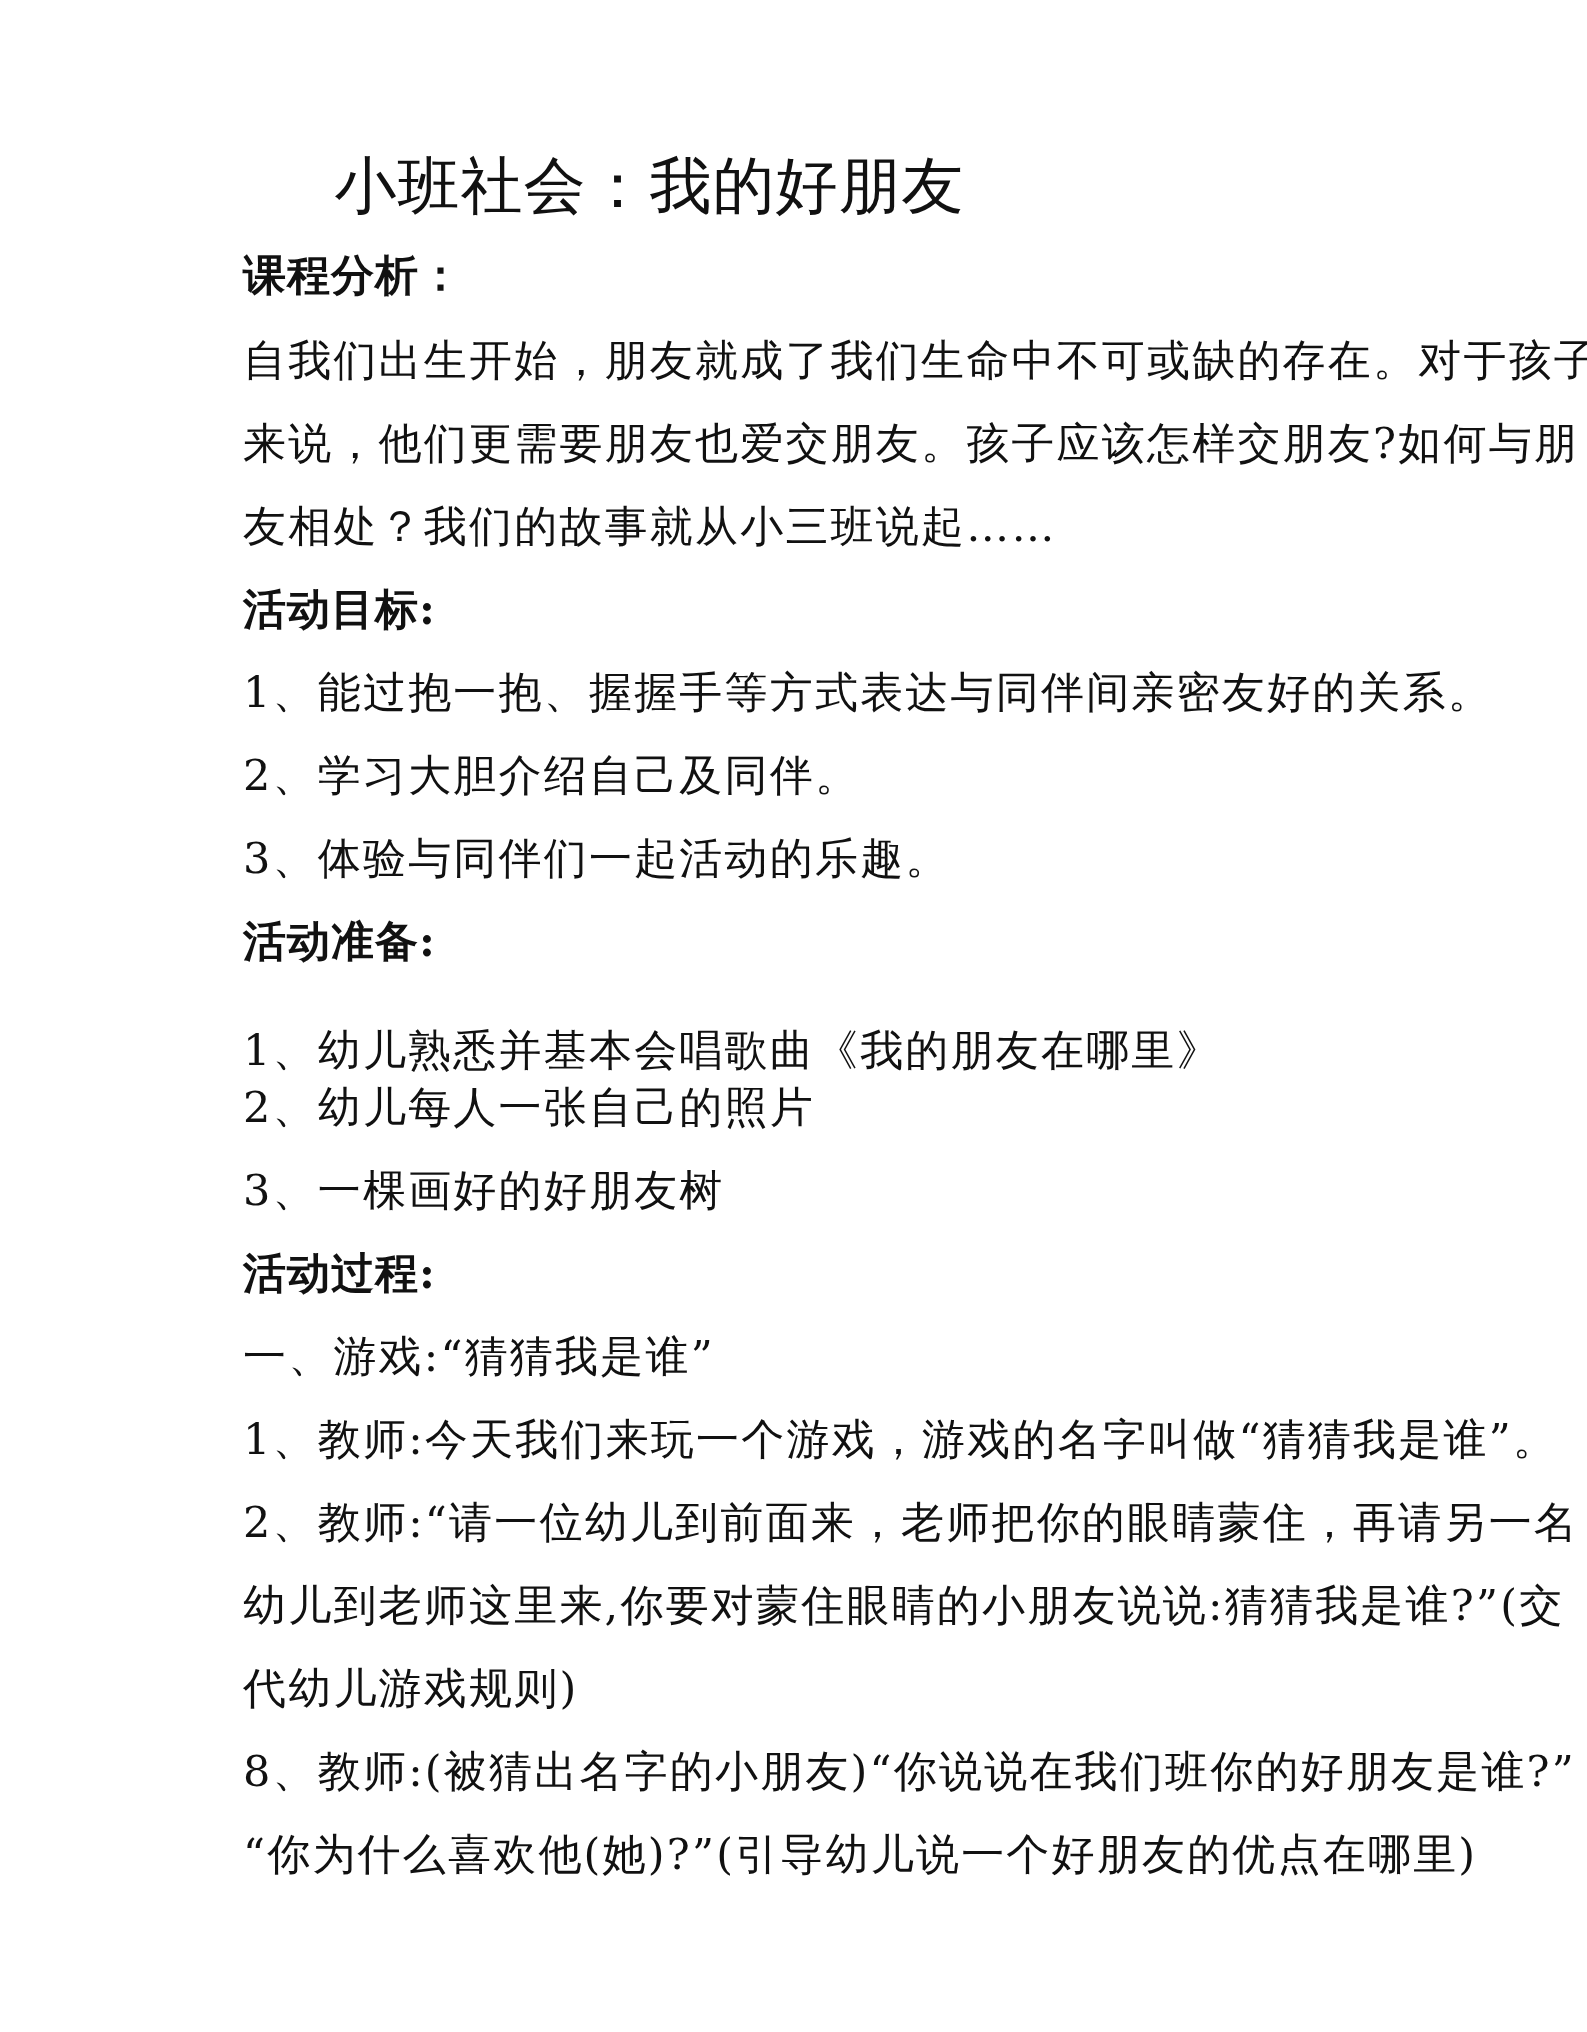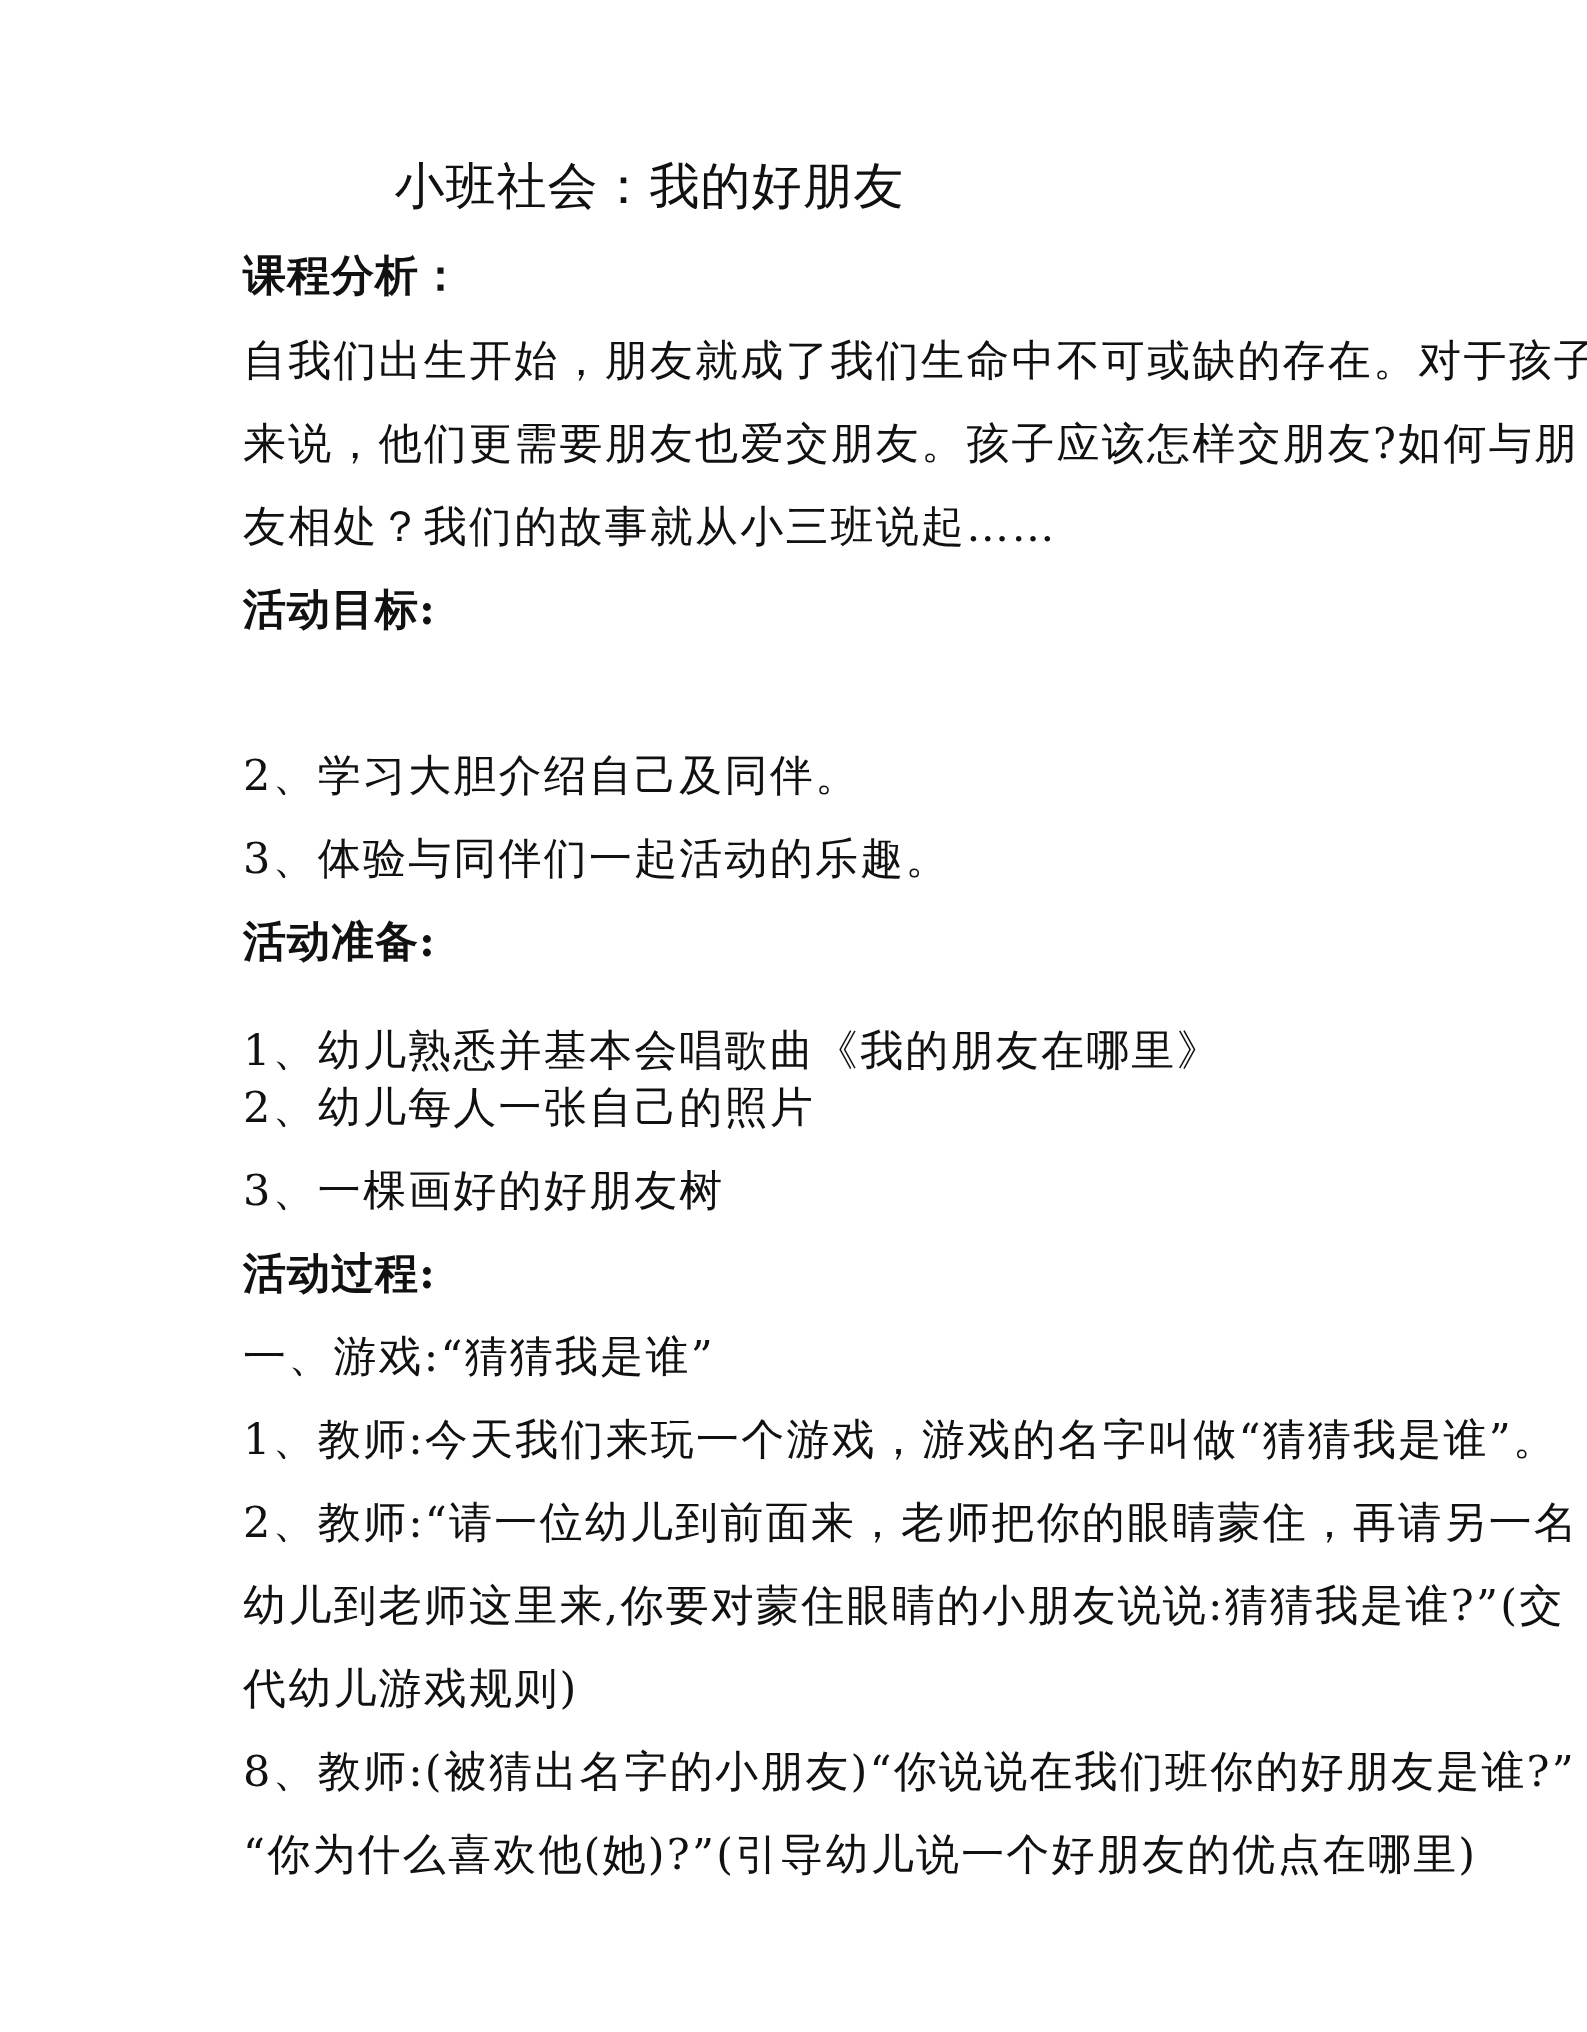--- a/index.html
+++ b/index.html
@@ -1,36 +1,37 @@
 <!DOCTYPE html>
 <html><head>
 <meta charset="utf-8">
 <style>
   html, body { margin: 0; padding: 0; background: #ffffff; }
   body { width: 1587px; height: 2032px; position: relative; overflow: hidden;
          font-family: "DejaVu Serif", "Liberation Serif", serif; color: #111111; }
   .page { position: absolute; left: 0; top: 0; width: 1587px; height: 2032px; background: #ffffff; }
   .title { position: absolute; top: 156px; left: 0; width: 1299px; text-align: center;
-           font-size: 50px; line-height: 60px; letter-spacing: 1px; }
+           font-size: 62px; line-height: 60px; letter-spacing: 1px; }
   .line { position: absolute; left: 243px; width: 1110px; font-size: 43px; line-height: 44px;
           white-space: nowrap; letter-spacing: 2.2px; }
   .heading { font-weight: bold; letter-spacing: 1px; }
 </style>
 </head>
 <body>
 
 <div class="page">
   <div class="title">小班社会：我的好朋友</div>
 
   <div class="line heading" style="top:253px">课程分析：</div>
   <div class="line" style="top:338px">自我们出生开始，朋友就成了我们生命中不可或缺的存在。对于孩子</div>
   <div class="line" style="top:504px">友相处？我们的故事就从小三班说起……</div>
   <div class="line" style="top:421px">来说，他们更需要朋友也爱交朋友。孩子应该怎样交朋友?如何与朋</div>
 
   <div class="line heading" style="top:587px">活动目标:</div>
+  <div class="line" style="top:670px">1、能过抱一抱、握握手等方式表达与同伴间亲密友好的关系。</div>
   <div class="line" style="top:753px">2、学习大胆介绍自己及同伴。</div>
   <div class="line" style="top:836px">3、体验与同伴们一起活动的乐趣。</div>
 
   <div class="line heading" style="top:919px">活动准备:</div>
   <div class="line" style="top:1028px">1、幼儿熟悉并基本会唱歌曲《我的朋友在哪里》</div>
   <div class="line" style="top:1085px">2、幼儿每人一张自己的照片</div>
   <div class="line" style="top:1168px">3、一棵画好的好朋友树</div>
 
   <div class="line heading" style="top:1251px">活动过程:</div>
   <div class="line" style="top:1334px">一、游戏:“猜猜我是谁”</div>

